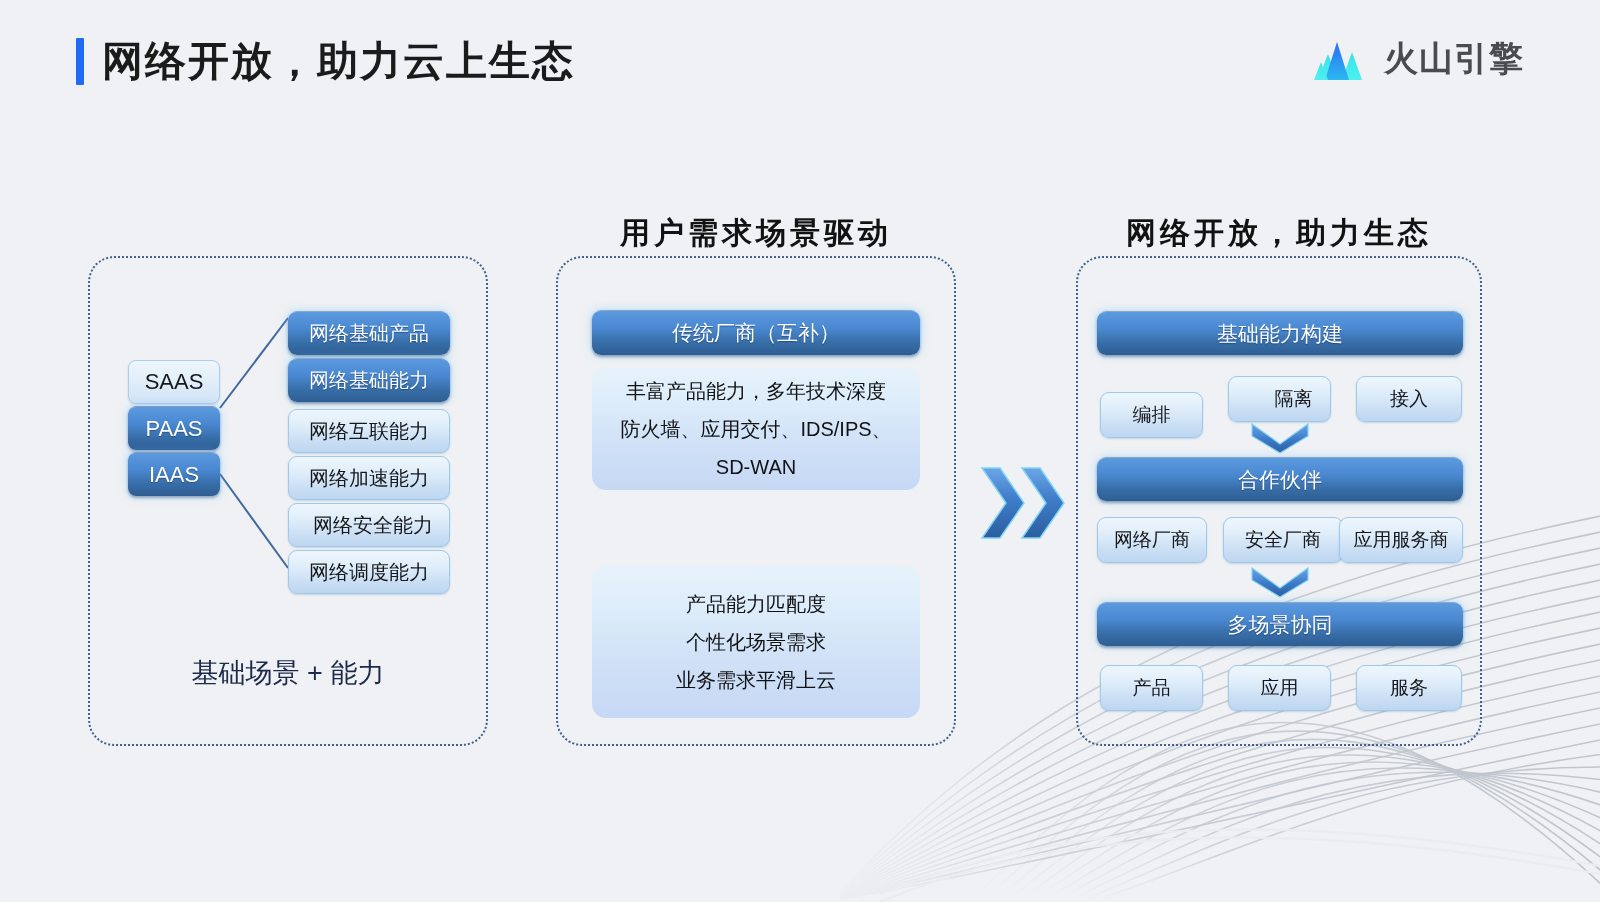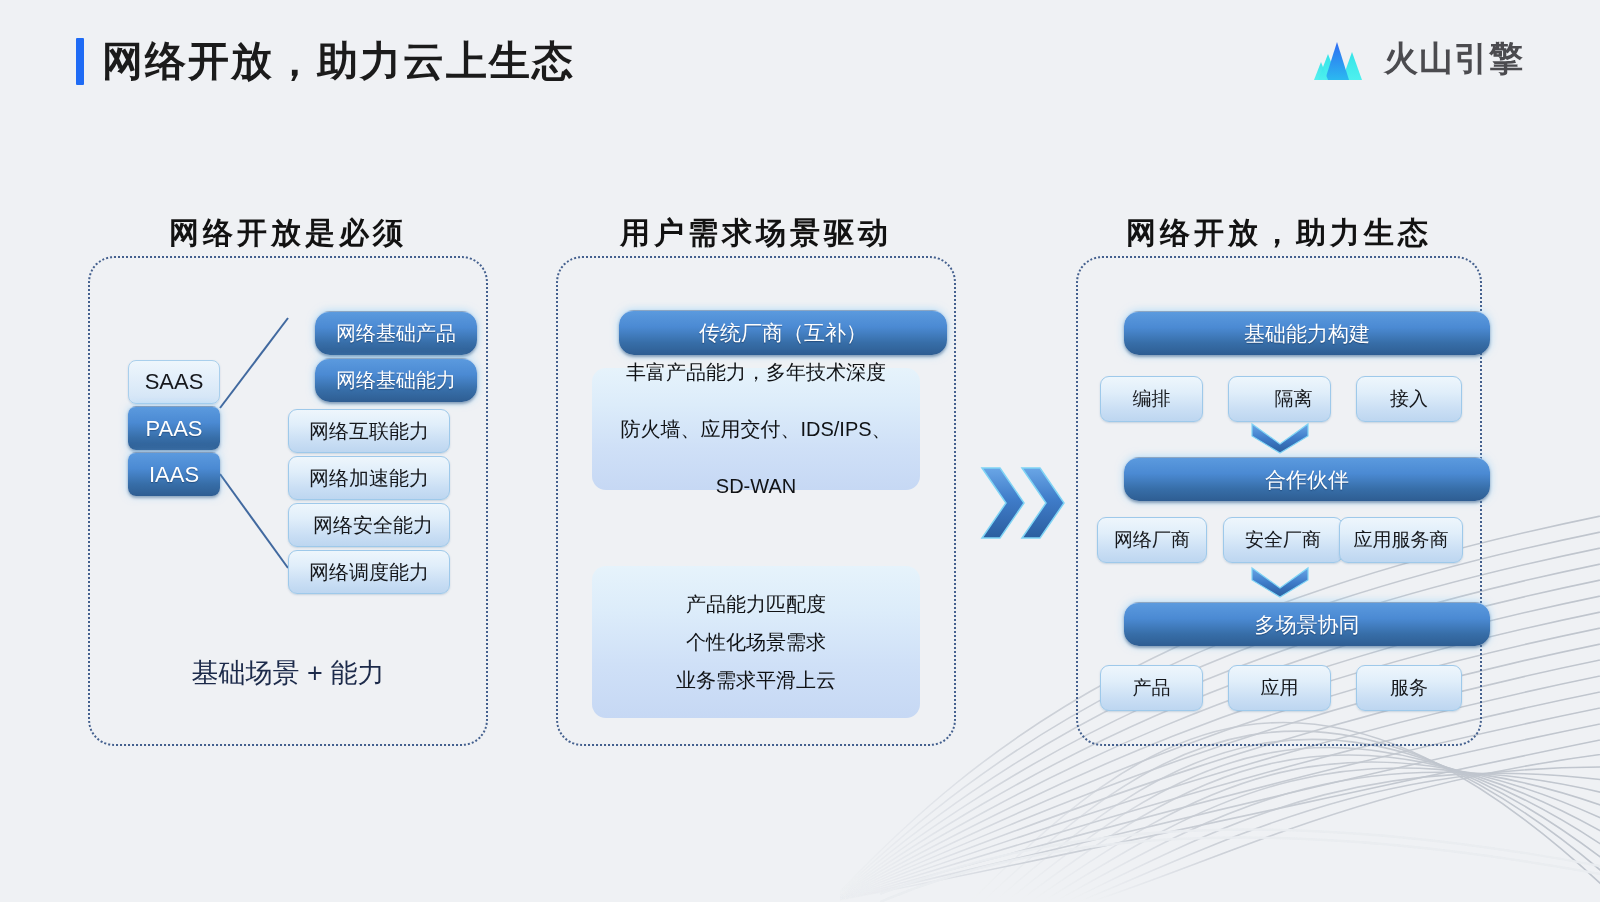--- a/index.html
+++ b/index.html
@@ -77,28 +77,27 @@
     position: absolute;
     border: 2px dotted #44608e;
     border-radius: 26px;
     background: transparent;
   }
 
   
   .dark-box {
     position: absolute;
     background: linear-gradient(to bottom, #5b9ade 0%, #4b8ad3 36%, #376ea8 72%, #2e5d92 100%);
-    border-radius: 15px;
+    border-radius: 9px;
     color: #ffffff;
     display: flex; align-items: center; justify-content: center;
     box-shadow: 0 2px 3px rgba(40,70,110,.45), 0 0 9px rgba(120,200,255,.55);
     border-top: 1px solid rgba(255,255,255,.45);
     text-shadow: 0 1px 1px rgba(20,50,90,.55);
     white-space: nowrap;
-    margin-left: 27px;
   }
   .light-box {
     position: absolute;
     background: linear-gradient(to bottom, #eef6fc 0%, #e0eefa 35%, #c9def4 75%, #bdd6f0 100%);
     border: 1px solid #9ec9ea;
     border-radius: 9px;
     color: #16181c;
     display: flex; align-items: center; justify-content: center;
     box-shadow: 0 1px 2px rgba(90,130,170,.28);
     white-space: nowrap;
@@ -152,21 +151,21 @@
     font-size: 27px;
     color: #1c2a4a;
     white-space: nowrap;
   }
   #col1-lines { position: absolute; left: 88px; top: 256px; width: 400px; height: 490px; }
 
   
   #panel2 { left: 556px; top: 256px; width: 400px; height: 490px; }
   #col2-title { left: 556px; top: 213px; width: 400px; }
   #c2-head1 { left: 592px; top: 310px; width: 328px; height: 45px; font-size: 21px; }
-  #c2-body1 { left: 592px; top: 368px; width: 328px; height: 122px; font-size: 20px; line-height: 38px; gap: 19px; }
+  #c2-body1 { left: 592px; top: 368px; width: 328px; height: 122px; font-size: 20px; line-height: 38px; }
   #c2-head2 { left: 592px; top: 508px; width: 328px; height: 45px; font-size: 21px; }
   #c2-body2 { left: 592px; top: 566px; width: 328px; height: 152px; font-size: 20px; line-height: 38px; }
 
   
   #mid-arrow { position: absolute; left: 980px; top: 462px; width: 86px; height: 82px; }
 
   
   #panel3 { left: 1076px; top: 256px; width: 406px; height: 490px; }
   #col3-title { left: 1076px; top: 213px; width: 406px; }
   .c3-head {
@@ -247,21 +246,20 @@
         </defs>
         <path d="M6 46 L16 20 L26 46 Z" fill="url(#lg2)"></path>
         <path d="M30 46 L40 18 L50 46 Z" fill="url(#lg2)"></path>
         <path d="M13 46 L25 8 L37 46 Z" fill="url(#lg1)"></path>
         <path d="M2 46 L9 28 L16 46 Z" fill="url(#lg2)" opacity=".95"></path>
       </svg>
       <div id="logo-text">火山引擎</div>
     </div>
   </div>
 
-  <div class="col-title" id="col1-title">网络开放是必须</div>
   <div class="panel" id="panel1"></div>
 
   <svg id="col1-lines" viewBox="0 0 400 490">
     <g stroke="#41699f" stroke-width="2" fill="none">
       <path d="M132 152 L200 62"></path>
       <path d="M132 218 L200 312"></path>
     </g>
   </svg>
 
   <div class="tier light" style="top:360px;">
@@ -324,21 +322,21 @@
     <path d="M2 6 L20 6 L44 41 L20 76 L2 76 L26 41 Z" fill="url(#ag)" stroke="#7fd4f5" stroke-width="1.5"></path>
     <path d="M42 6 L60 6 L84 41 L60 76 L42 76 L66 41 Z" fill="url(#ag)" stroke="#7fd4f5" stroke-width="1.5"></path>
   </svg>
 
   <div class="col-title" id="col3-title">网络开放，助力生态</div>
   <div class="panel" id="panel3"></div>
 
   <div class="dark-box c3-head" style="top:311px;">
     <span>基础能力构建</span>
   </div>
-  <div class="light-box c3-chip a" style="top:376px;">
+  <div class="light-box c3-chip a" style="top:392px;">
     <span>编排</span>
   </div>
   <div class="light-box c3-chip b" style="top:376px;padding-left:28px;">
     <span>隔离</span>
   </div>
   <div class="light-box c3-chip c" style="top:376px;">
     <span>接入</span>
   </div>
 
   <svg class="down-arrow" style="top:422px;" viewBox="0 0 60 32">

